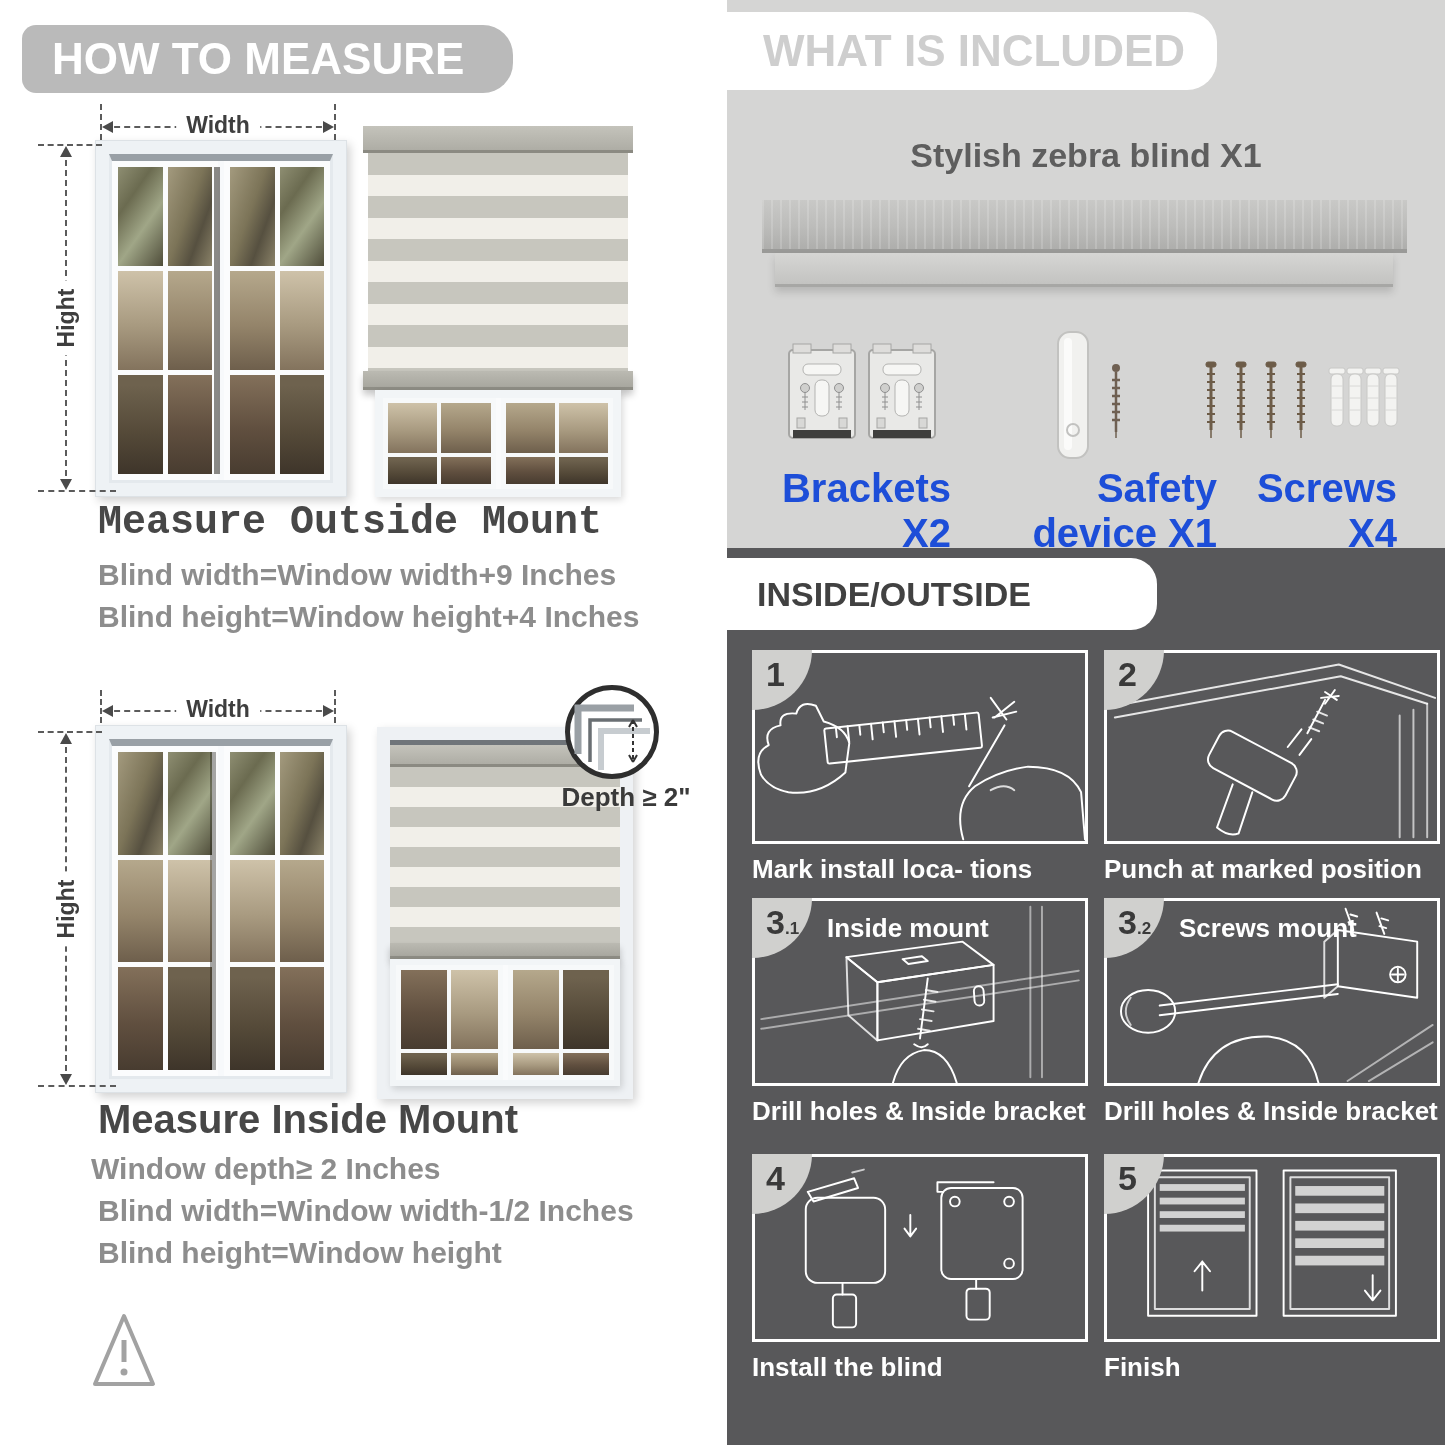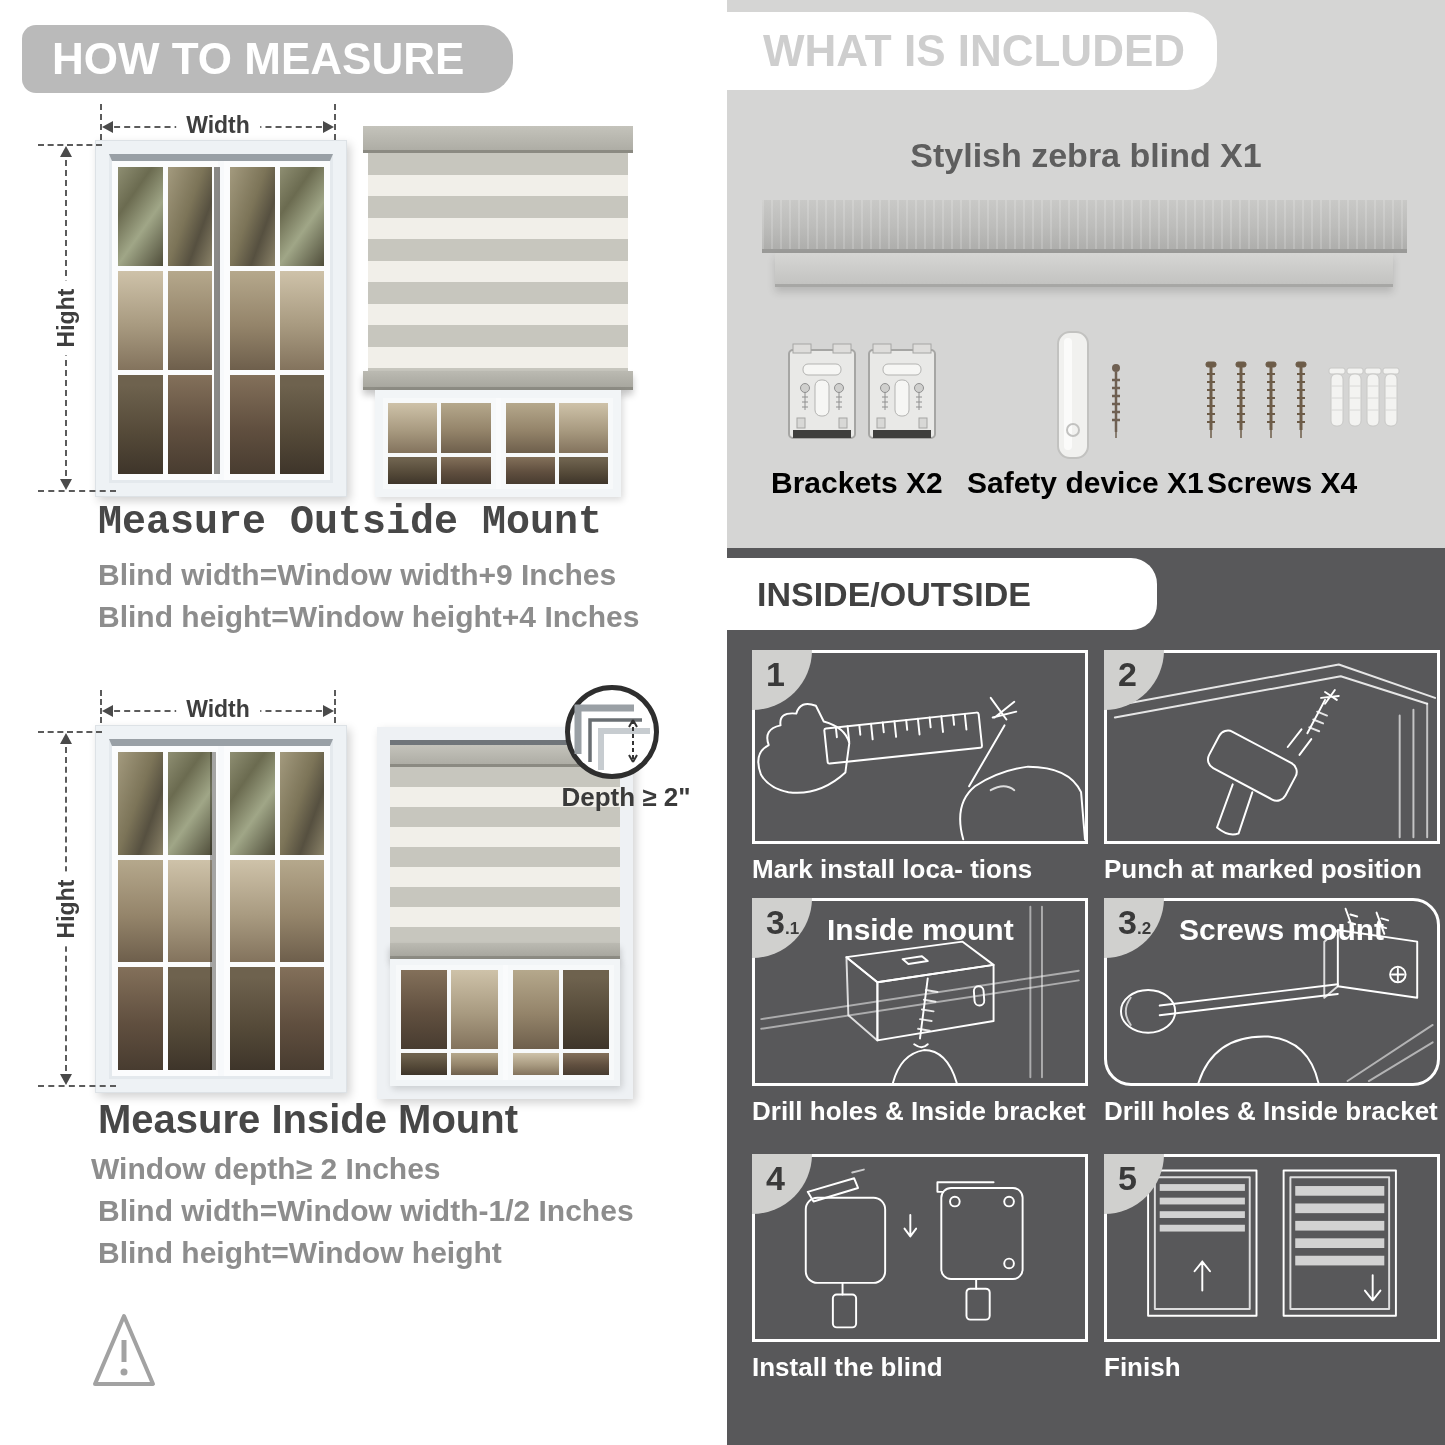--- a/index.html
+++ b/index.html
@@ -48,31 +48,31 @@
   
   .rt-panel{left:727px;top:0;width:718px;height:568px;background:#d5d5d4;}
   .hdr-included{left:0;top:12px;width:454px;height:78px;background:#fff;border-radius:0 30px 30px 0;
     color:#cecece;font-size:44px;font-weight:bold;line-height:78px;padding-left:36px;}
   .product-title{left:0;top:136px;width:718px;text-align:center;font-size:34px;font-weight:bold;color:#5e5e5e;}
   .rail-upper{left:35px;top:200px;width:645px;height:53px;
     background:linear-gradient(180deg,#c9c9c7 0%,#bcbcba 55%,#aeaeac 100%);border-bottom:4px solid #9a9a98;box-sizing:border-box;}
   .rail-upper::after{content:"";position:absolute;inset:0;background:repeating-linear-gradient(90deg,rgba(255,255,255,.16) 0 2px,rgba(0,0,0,0) 2px 9px);}
   .rail-lower{left:48px;top:253px;width:618px;height:34px;
     background:linear-gradient(180deg,#d6d6d4 0%,#c3c3c1 100%);border-bottom:3px solid #a7a7a5;box-sizing:border-box;box-shadow:0 5px 8px rgba(0,0,0,.15);}
-  .item-label{font-size:30px;font-weight:bold;color:#000000;text-align:left;}
+  .item-label{font-size:40px;font-weight:bold;color:#1d4ed8;text-align:right;}
   
   .rb-panel{left:727px;top:548px;width:718px;height:897px;background:#58585a;}
   .hdr-mount{left:0;top:10px;width:400px;height:72px;background:#fff;border-radius:0 26px 26px 0;
     color:#414141;font-size:34px;font-weight:bold;line-height:72px;padding-left:30px;}
   .panel{position:absolute;width:336px;border:3px solid #fff;background:#58585a;box-sizing:border-box;}
   .panel svg{position:absolute;inset:0;width:100%;height:100%;}
   .badge{position:absolute;left:-3px;top:-3px;width:60px;height:60px;background:#d0d0ce;border-radius:0 0 64px 0;
     color:#3a3a3a;font-weight:bold;font-size:34px;padding:7px 0 0 14px;box-sizing:border-box;line-height:1;z-index:2;}
   .badge .sub{font-size:17px;}
-  .ptitle{position:absolute;left:72px;top:12px;color:#fff;font-weight:bold;font-size:30px;z-index:2;}
+  .ptitle{position:absolute;left:72px;top:12px;color:#fff;font-weight:bold;font-size:26px;z-index:2;}
   .caption{position:absolute;color:#fff;font-weight:bold;font-size:26px;width:340px;}
   .lineart{stroke:#fff;stroke-width:2;fill:none;stroke-linecap:round;stroke-linejoin:round;}
 </style>
 </head>
 <body>
 
 <div id="canvas">
 
   <div class="abs hdr-left">HOW TO MEASURE</div>
 
@@ -367,21 +367,21 @@
           <rect x="224" y="88" width="10" height="20" rx="5" transform="rotate(-4 229 98)"></rect>
           <line x1="168" y1="142" x2="176" y2="80"></line>
           <path d="M166 132 l12 2 M168 122 l12 2 M170 112 l12 2 M172 102 l12 2 M174 92 l12 2" opacity=".85"></path>
           <path d="M162 148 q8 6 14 0"></path>
           <path d="M140 188 Q148 158 172 154 Q196 154 206 188"></path>
         </g>
       </svg>
     </div>
     <div class="caption" style="left:25px;top:548px;">Drill holes &amp;  Inside bracket</div>
 
-    <div class="panel" style="left:377px;top:350px;height:188px;border-radius:27px;">
+    <div class="panel" style="left:377px;top:350px;height:188px;">
       <div class="badge"><span>3</span><span class="sub">.2</span></div>
       <div class="ptitle">Screws mount</div>
       <svg viewBox="0 0 336 188">
         <g class="lineart">
           <path d="M236 30 L318 42 L318 100 L236 88 Z"></path>
           <path d="M236 30 L222 42 L222 100 L236 88" opacity=".8"></path>
           <path d="M252 30 L244 8 M249 14 l7 2 M247 22 l7 2"></path>
           <path d="M284 34 L276 12 M281 18 l7 2 M279 26 l7 2"></path>
           <circle cx="298" cy="76" r="8"></circle>
           <path d="M292 76 h12 M298 70 v12"></path>

